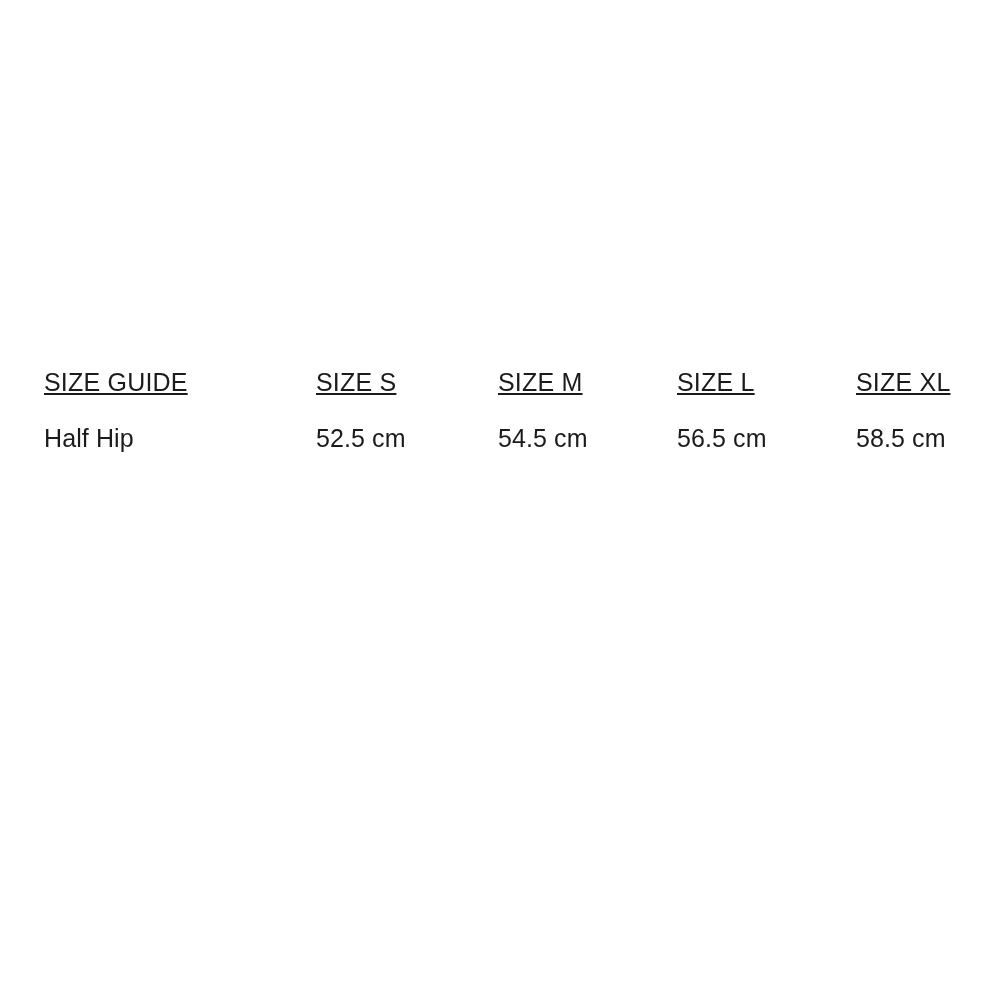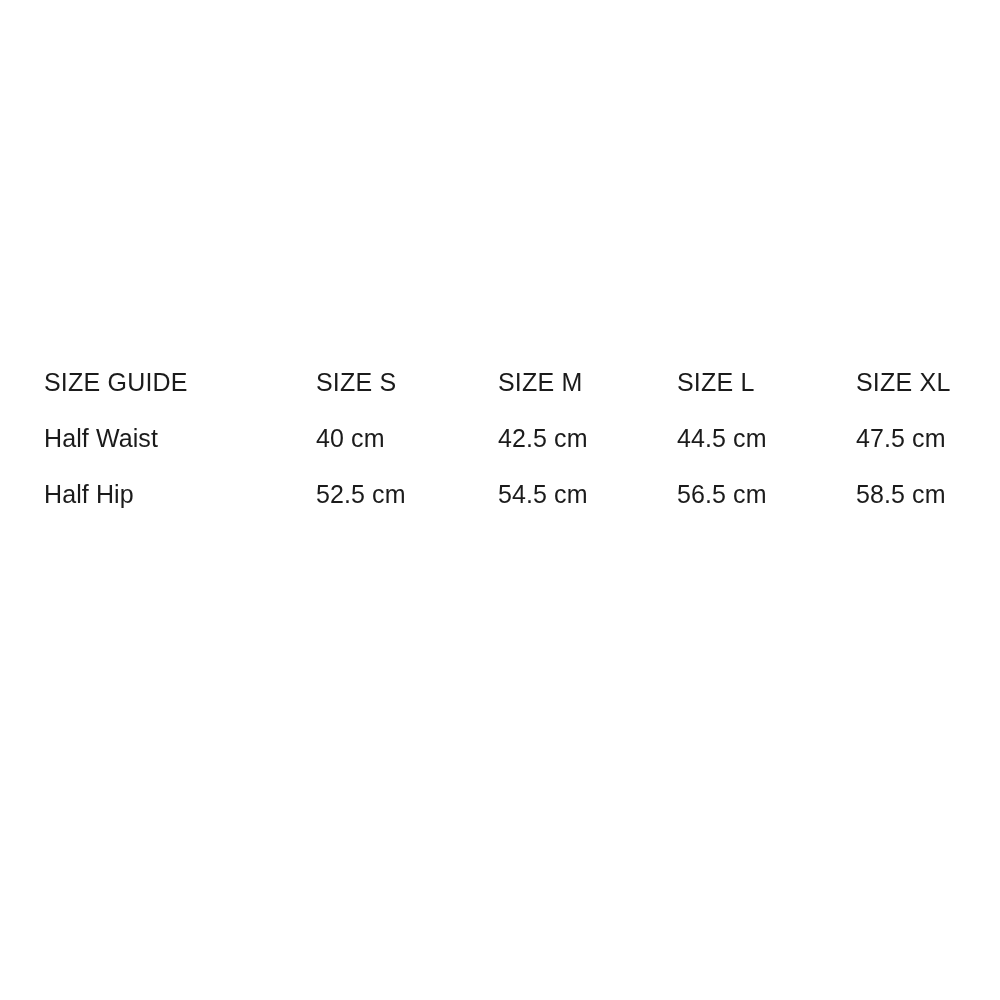--- a/index.html
+++ b/index.html
@@ -40,20 +40,21 @@
     height: 56px;
     font-size: 25px;
     line-height: 30px;
     font-weight: 400;
     color: #1b1b1b;
     white-space: nowrap;
   }
   .size-table thead th {
     font-weight: 400;
     letter-spacing: 0.2px;
+    text-decoration: underline;
   }
   .size-table tbody td {
     letter-spacing: 0.1px;
   }
 </style>
 </head>
 <body>
 
 <div class="page">
 
@@ -69,27 +70,20 @@
       <tr>
         <th>SIZE GUIDE</th>
         <th>SIZE S</th>
         <th>SIZE M</th>
         <th>SIZE L</th>
         <th>SIZE XL</th>
       </tr>
     </thead>
     <tbody>
       <tr>
-        <td>Half Waist</td>
-        <td>40 cm</td>
-        <td>42.5 cm</td>
-        <td>44.5 cm</td>
-        <td>47.5 cm</td>
-      </tr>
-      <tr>
         <td>Half Hip</td>
         <td>52.5 cm</td>
         <td>54.5 cm</td>
         <td>56.5 cm</td>
         <td>58.5 cm</td>
       </tr>
     </tbody>
   </table>
 
 </div>

